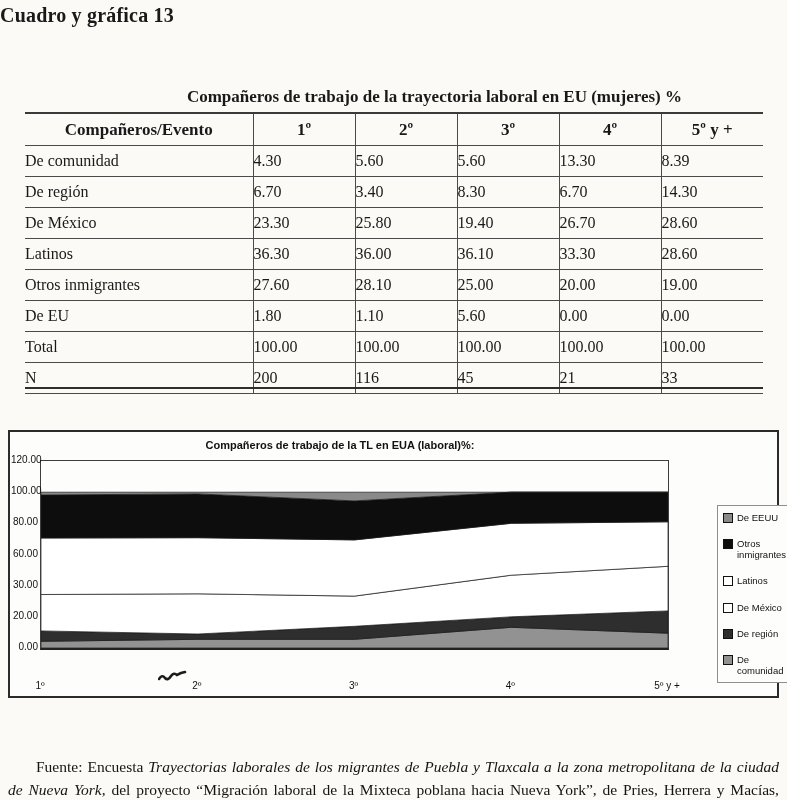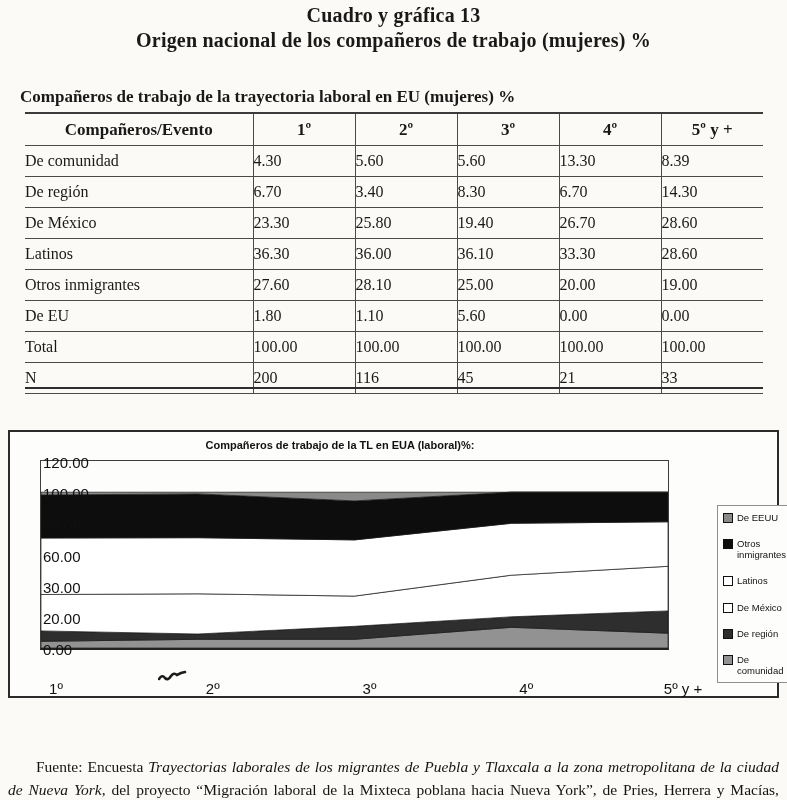--- a/index.html
+++ b/index.html
@@ -3,24 +3,24 @@
 <meta charset="utf-8">
 <style>
   html,body{margin:0;padding:0;}
   body{
     width:787px;height:800px;position:relative;
     background:#fbfaf6;color:#191919;
     font-family:"Liberation Serif", serif;
     overflow:hidden;
   }
   
-  .page-title{position:absolute;top:3px;left:0;width:787px;text-align:center;
+  .page-title{position:absolute;top:3px;left:0;width:787px;text-align:left;
     font-weight:bold;font-size:20px;line-height:25px;letter-spacing:.2px;}
   .page-title .l2{font-size:20px;}
-  .table-title{position:absolute;top:87px;left:20px;width:650px;text-align:left;
+  .table-title{position:absolute;top:87px;left:32px;width:650px;text-align:right;
     font-weight:bold;font-size:17px;}
   
   table.main{position:absolute;left:25px;top:112px;width:738px;
     border-collapse:collapse;table-layout:fixed;
     border-top:2px solid #3a3a3a;}
   table.main th,table.main td{
     border-bottom:1px solid #4a4a4a;
     vertical-align:middle;
     font-size:16px;padding:0;height:30px;background:transparent;}
   table.main thead th{font-weight:bold;font-size:17px;height:31px;}
@@ -30,21 +30,21 @@
   
   .chart-panel{position:absolute;left:8px;top:430px;width:771px;height:268px;
     box-sizing:border-box;border:2px solid #2b2b2b;background:#fdfdfb;
     font-family:"Liberation Sans", sans-serif;}
   .chart-title{position:absolute;top:7px;left:0;width:660px;text-align:center;
     font-weight:bold;font-size:11px;color:#111;}
   .plot-area{position:absolute;left:30px;top:28px;width:627px;height:187px;
     box-sizing:content-box;border:1px solid #3d3d3d;border-bottom:2px solid #222;
     background:#fdfdfc;}
   .plot-area svg{position:absolute;inset:0;width:100%;height:100%;display:block;}
-  .tick{position:absolute;font-size:15px;color:#111;white-space:nowrap;padding-left:32px;}
+  .tick{position:absolute;font-size:10px;color:#111;white-space:nowrap;}
   .y-tick{width:27px;text-align:right;left:1px;}
   .x-tick{transform:translateX(-50%);}
   
   .legend{position:absolute;left:682px;top:73px;width:78px;height:178px;
     box-sizing:border-box;border:1px solid #8f8f8f;background:#fdfdfb;
     display:flex;flex-direction:column;justify-content:space-between;
     padding:6px 3px 6px 5px;margin-left:25px;}
   .legend-item{display:flex;align-items:flex-start;gap:4px;
     font-size:9.5px;line-height:11px;color:#111;}
   .swatch{flex:0 0 auto;width:8px;height:8px;border:1px solid #111;margin-top:1px;}
@@ -53,21 +53,20 @@
   
   .source-note{position:absolute;left:8px;top:739px;width:771px;
     font-size:15.5px;line-height:1.52;text-align:justify;text-indent:28px;color:#141414;}
   .source-note em{font-style:italic;}
 </style>
 </head>
 <body>
 
 <div class="page-title">
   <div>Cuadro y gráfica 13</div>
-  <div class="l2">Origen nacional de los compañeros de trabajo (mujeres) %</div>
 </div>
 
 <div class="table-title">Compañeros de trabajo de la trayectoria laboral en EU (mujeres) %</div>
 
 <table class="main">
   <colgroup>
     <col style="width:228px">
       <col style="width:102px">
       <col style="width:102px">
     <col style="width:102px">

